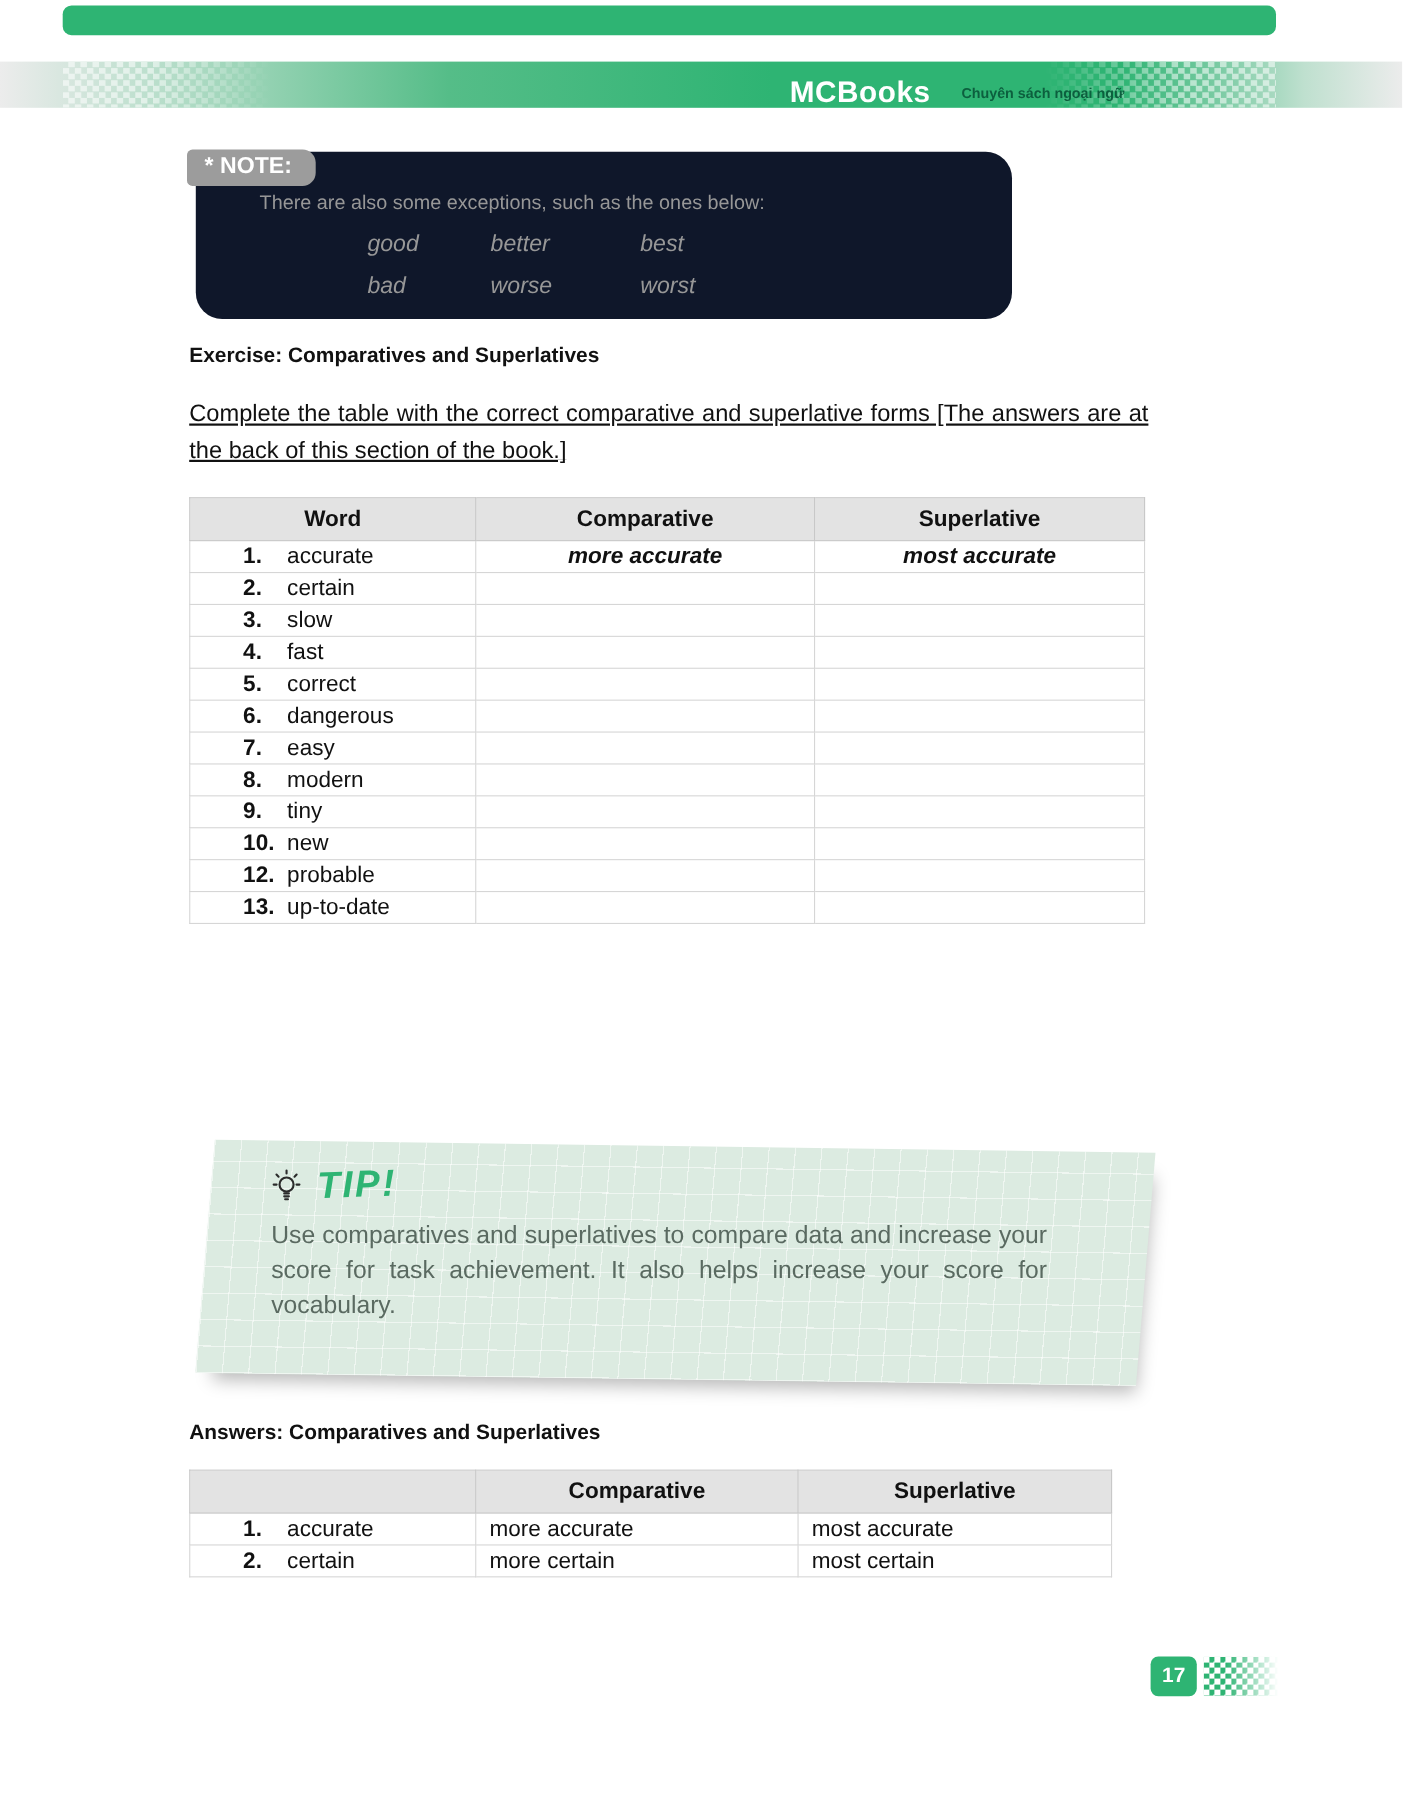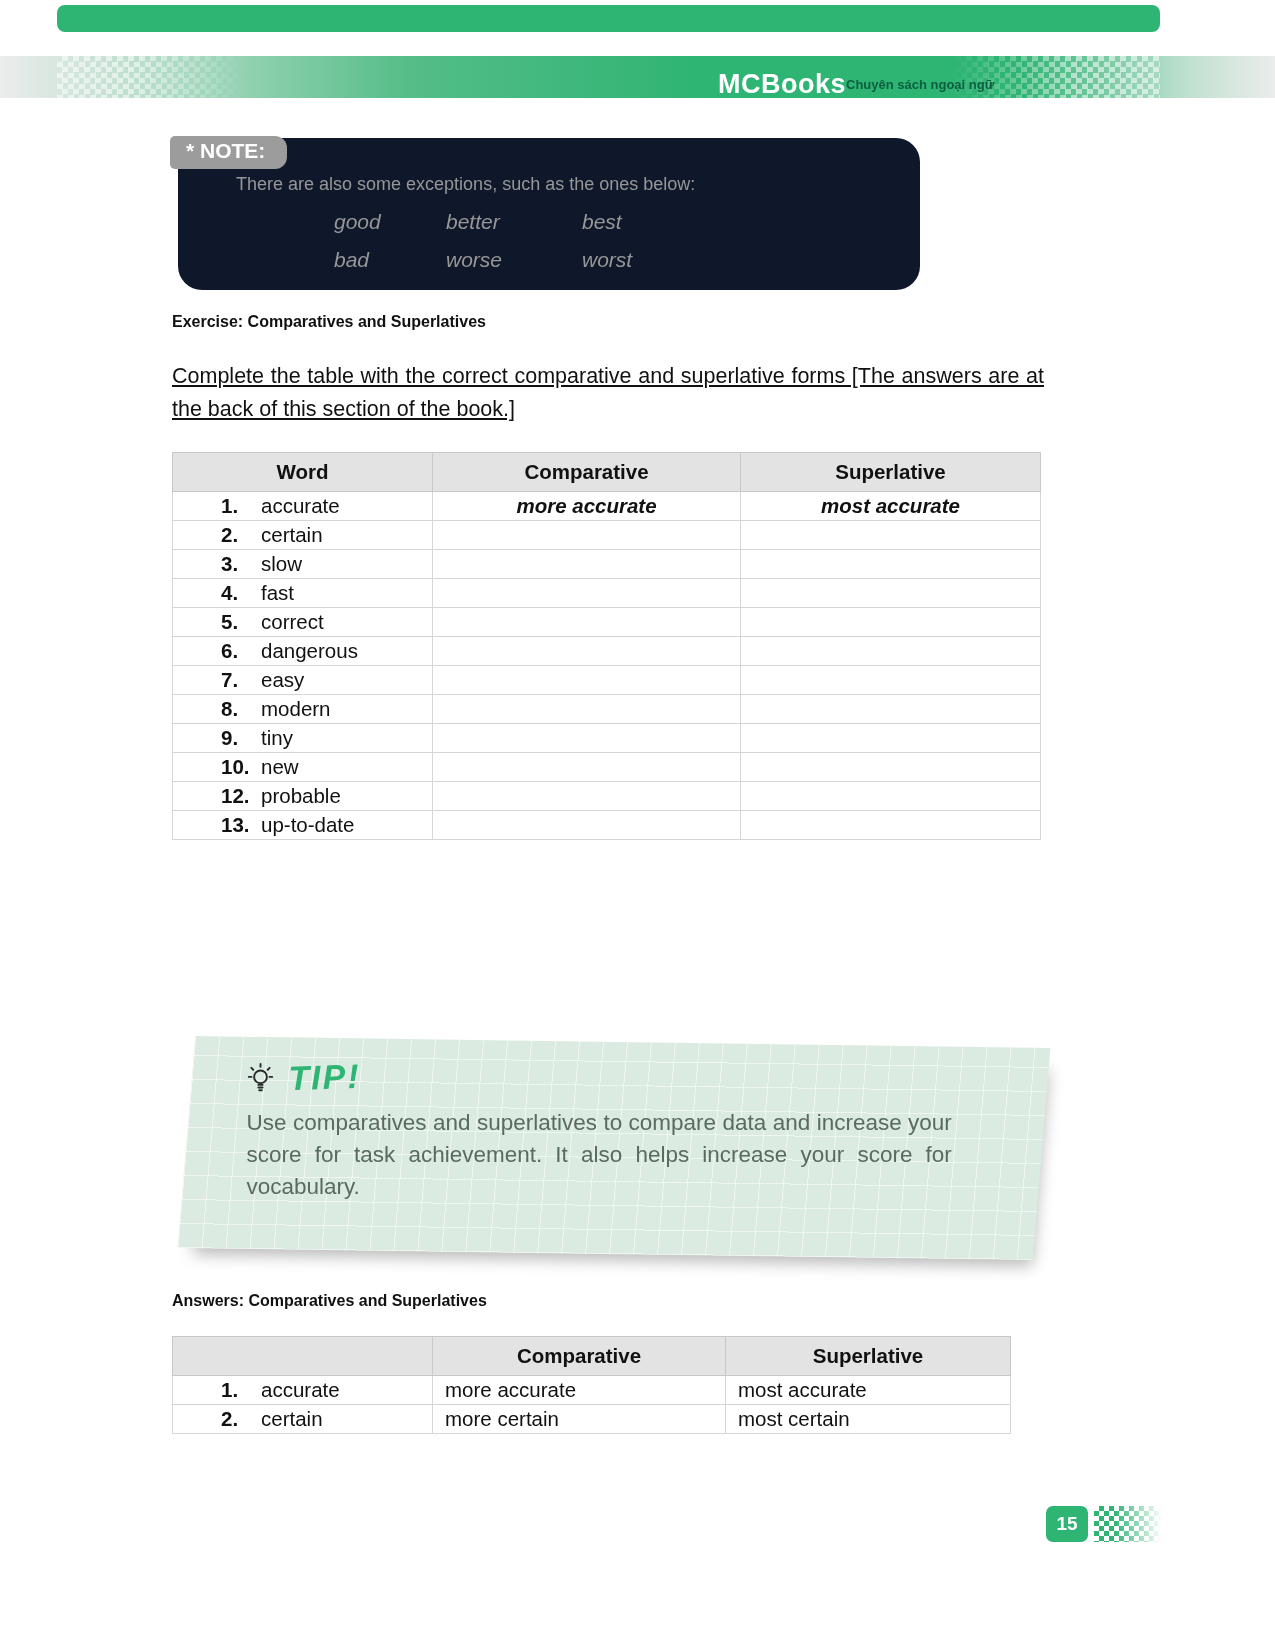--- a/index.html
+++ b/index.html
@@ -26,21 +26,21 @@
   .band-check-left {
     position: absolute; left: 57px; top: 0; width: 190px; height: 42px;
     -webkit-mask-image: linear-gradient(90deg, #000 40%, transparent 100%);
     mask-image: linear-gradient(90deg, #000 40%, transparent 100%);
   }
   .band-check-right {
     position: absolute; right: 115px; top: 0; width: 210px; height: 42px;
     -webkit-mask-image: linear-gradient(270deg, #000 40%, transparent 100%);
     mask-image: linear-gradient(270deg, #000 40%, transparent 100%);
   }
-  .brand { position: absolute; left: 718px; top: 0; height: 56px; display: flex; align-items: center; gap: 0; }
+  .brand { position: absolute; left: 718px; top: 0; height: 56px; display: flex; align-items: center; gap: 28px; }
   .brand-name { color: #fff; font-size: 27px; font-weight: bold; letter-spacing: .5px; }
   .brand-tagline { color: #0c5f3e; font-size: 13px; font-weight: bold; }
 
   
   .note-box {
     position: absolute; top: 138px; left: 178px; width: 742px; height: 152px;
     background: #0f172a; border-radius: 24px;
   }
   .note-label {
     position: absolute; top: -2px; left: -8px;
@@ -48,21 +48,21 @@
     padding: 3px 22px 6px 16px; border-radius: 5px 12px 12px 5px;
   }
   .note-intro { margin: 36px 0 0 58px; color: #979797; font-size: 18px; }
   .note-grid { margin: 8px 0 0 156px; color: #979797; font-size: 21px; font-style: italic; }
   .note-row { display: flex; line-height: 1.8; }
   .note-row span:nth-child(1) { width: 112px; }
   .note-row span:nth-child(2) { width: 136px; }
   .note-row span:nth-child(3) { width: 110px; }
 
   
-  .heading { position: absolute; margin: 0; font-size: 16px; font-weight: bold; color: #111; }
+  .heading { position: absolute; margin: 0; font-size: 19px; font-weight: bold; color: #111; }
   .ex-heading { top: 313px; left: 172px; }
   .ans-heading { top: 1292px; left: 172px; }
   .instructions {
     position: absolute; top: 360px; left: 172px; width: 872px; margin: 0;
     font-size: 21.5px; line-height: 1.55; text-align: justify; color: #111; text-decoration: underline;
   }
 
   
   table { position: absolute; border-collapse: collapse; table-layout: fixed; }
   .ex-table { top: 452px; left: 172px; width: 868px; }
@@ -267,17 +267,17 @@
       </tr>
       <tr>
         <td class="c-word"><span class="num">2.</span><span>certain</span></td>
         <td class="ans-val">more certain</td>
         <td class="ans-val">most certain</td>
       </tr>
     </tbody>
   </table>
 
   <div class="page-badge">
-    <span>15</span>
+    <span>17</span>
   </div>
   <div class="footer-mosaic"></div>
 
 </div>
 
 </body></html>

